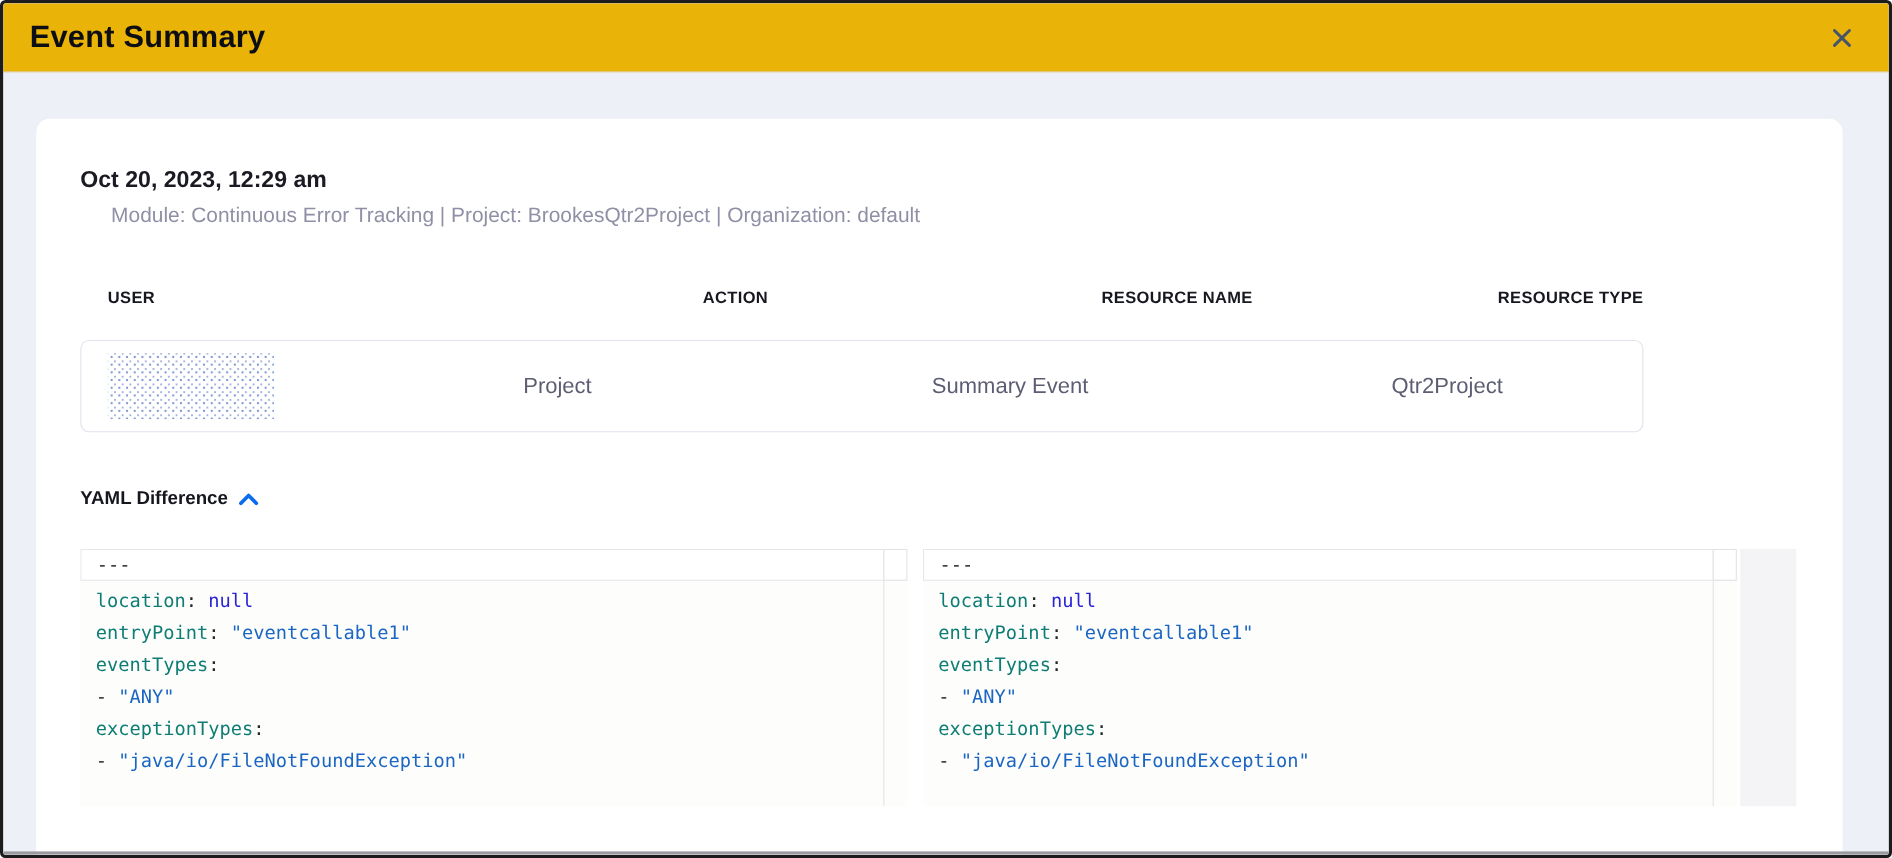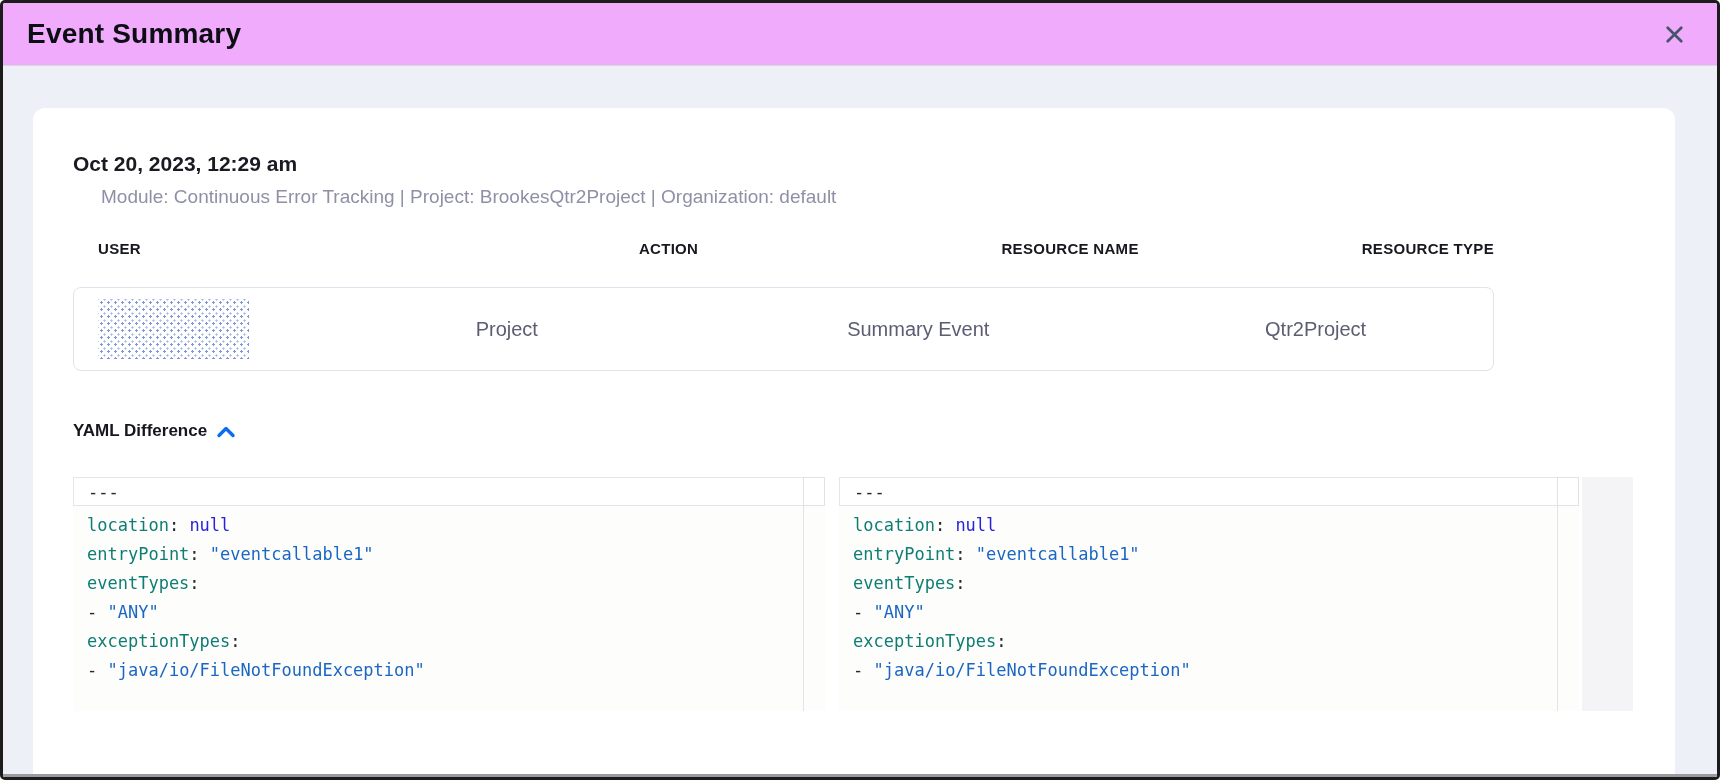--- a/index.html
+++ b/index.html
@@ -18,21 +18,21 @@
     content:"";
     position:absolute; left:0; right:0; bottom:0; height:3px;
     background:#9a9aa0; z-index:50;
   }
 
   
   .modal-header{
     height:63px;
     display:flex; align-items:center; justify-content:space-between;
     padding:0 28px 0 24px;
-    background:#f0abfc;
+    background:#eab308;
     border-bottom:1px solid #d9d9e0;
   }
   .modal-title{
     font-size:28px; font-weight:bold; color:#0d0e14;
     letter-spacing:0.2px;
   }
   .close-button{
     background:none; border:none; cursor:pointer;
     color:var(--c-close,#44546b);
     display:flex; align-items:center; justify-content:center;
@@ -56,21 +56,21 @@
 
   .event-timestamp{
     font-size:21px; font-weight:bold; color:#191a22;
   }
   .event-meta{
     margin-top:10px;
     font-size:19px; color:var(--c-meta,#8f90a6);margin-left:28px;
   }
 
   
-  .audit-table{ width:1421px; margin-top:32px; }
+  .audit-table{ width:1421px; margin-top:54px; }
   .audit-thead, .audit-row{
     display:grid;
     grid-template-columns:17% 27% 31% 25%;
     align-items:center;
   }
   .audit-thead{
     font-size:15px; font-weight:bold; color:#17181f; letter-spacing:0.3px;
   }
   .th{ text-align:right; }
   .th.first{ text-align:left; padding-left:25px; }

